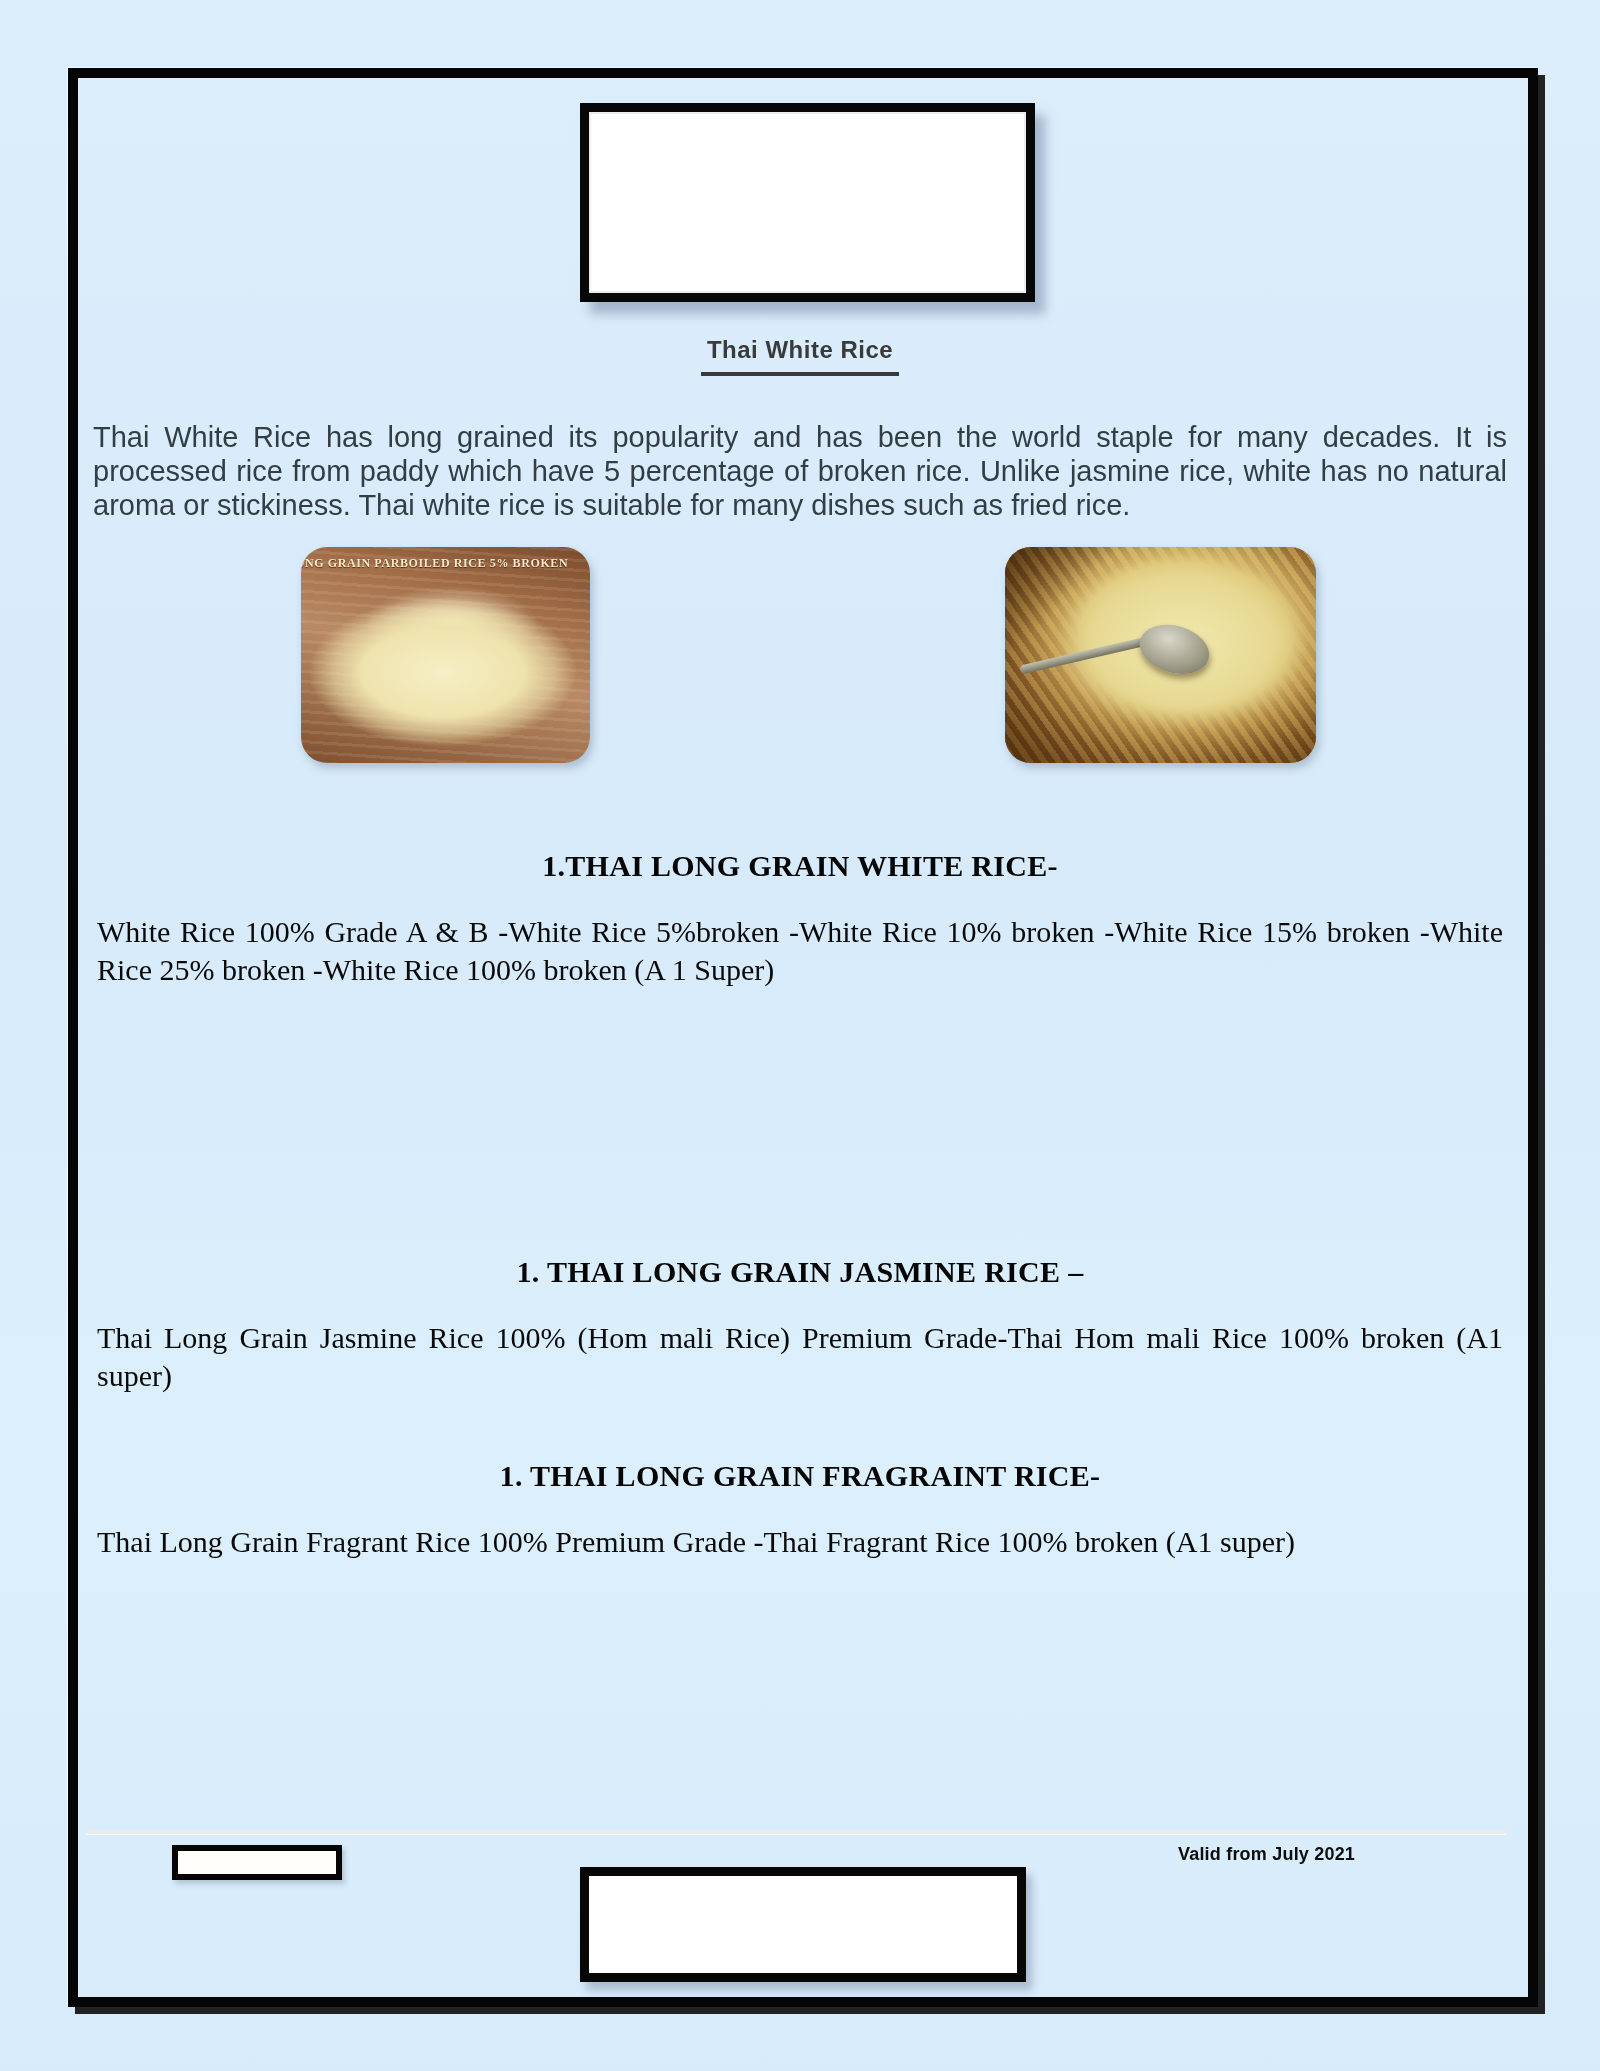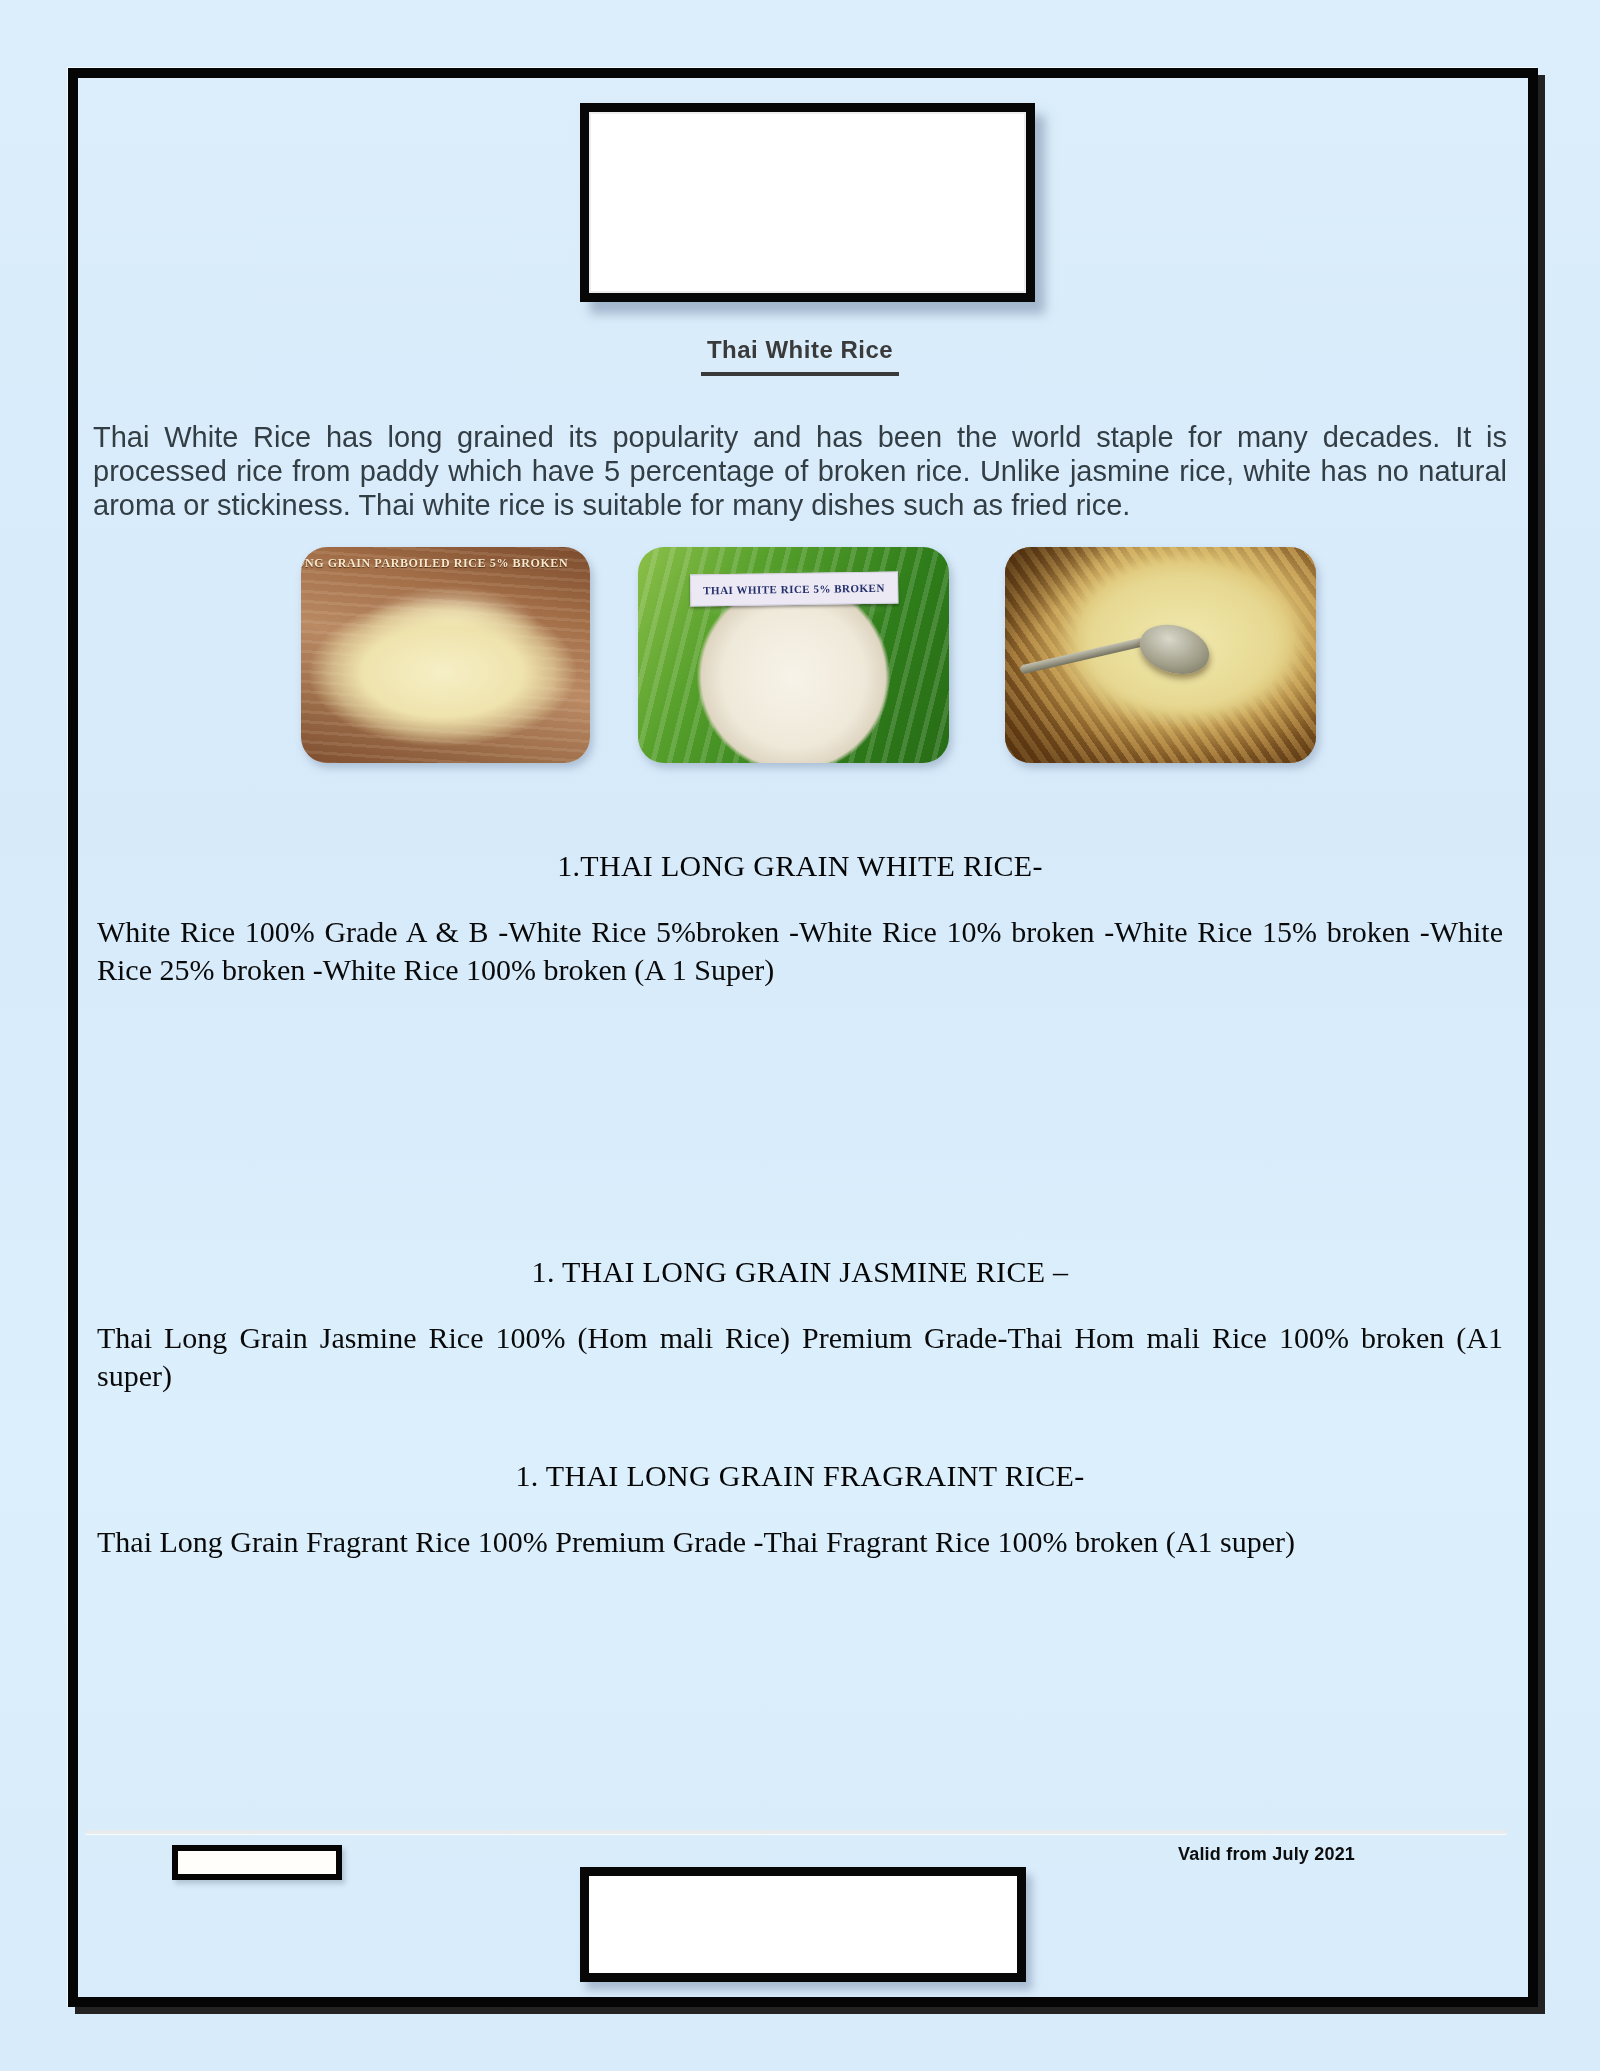--- a/index.html
+++ b/index.html
@@ -61,21 +61,21 @@
   .spoon{position:absolute;left:4%;top:26%;width:62%;height:36%;}
   .spoon .handle{position:absolute;left:0;top:44%;width:66%;height:11%;border-radius:6px;
       background:linear-gradient(#c4c3b2,#74715f);transform:rotate(-13deg);transform-origin:right center;}
   .spoon .bowl{position:absolute;right:0;top:30%;width:37%;height:60%;border-radius:50%;
       background:radial-gradient(ellipse at 38% 32%,#d9d8ca 0%,#a3a08c 55%,#6e6b57 100%);
       transform:rotate(16deg);box-shadow:2px 4px 6px rgba(60,40,10,.45);}
   
   .section{position:absolute;left:93px;width:1414px;}
   .sec1{top:846px;} .sec2{top:1050px;} .sec3{top:1252px;} .sec4{top:1456px;}
   .section h2{margin:0 0 27px 0;text-align:center;font-family:"Liberation Serif",serif;
-      font-weight:400;font-size:30px;line-height:40px;color:#060606;letter-spacing:.3px;}
+      font-weight:700;font-size:30px;line-height:40px;color:#060606;letter-spacing:.3px;}
   .section p{margin:4px;text-align:justify;font-family:"Liberation Serif",serif;
       font-size:30px;line-height:38px;color:#0a0a0a;}
   
   .divider{position:absolute;left:85px;top:1830px;width:1422px;height:4px;
       background:#e7ebee;border-bottom:1px solid #f9fcfe;border-radius:2px;}
   .valid{position:absolute;left:1178px;top:1844px;font-weight:700;font-size:18px;
       color:#0d0d0d;letter-spacing:.2px;}
 </style>
 </head>
 <body>
@@ -91,25 +91,20 @@
   </div>
 
   <p class="intro">Thai White Rice has long grained its popularity and has been the world staple for many decades. It is processed rice from paddy which have 5 percentage of broken rice. Unlike jasmine rice, white has no natural aroma or stickiness. Thai white rice is suitable for many dishes such as fried rice.</p>
 
   <div class="photo photo1">
     <div class="layer grain"></div>
     <div class="layer pile"></div>
     <div class="caption">ONG GRAIN PARBOILED RICE 5% BROKEN</div>
   </div>
 
-  <div class="photo photo2">
-    <div class="layer leaf"></div>
-    <div class="layer mound"></div>
-    <div class="label">THAI WHITE RICE 5% BROKEN</div>
-  </div>
 
   <div class="photo photo3">
     <div class="layer rice-patch"></div>
     <div class="layer weave"></div>
     <div class="layer vignette"></div>
     <div class="spoon">
       <div class="handle"></div>
       <div class="bowl"></div>
     </div>
   </div>

